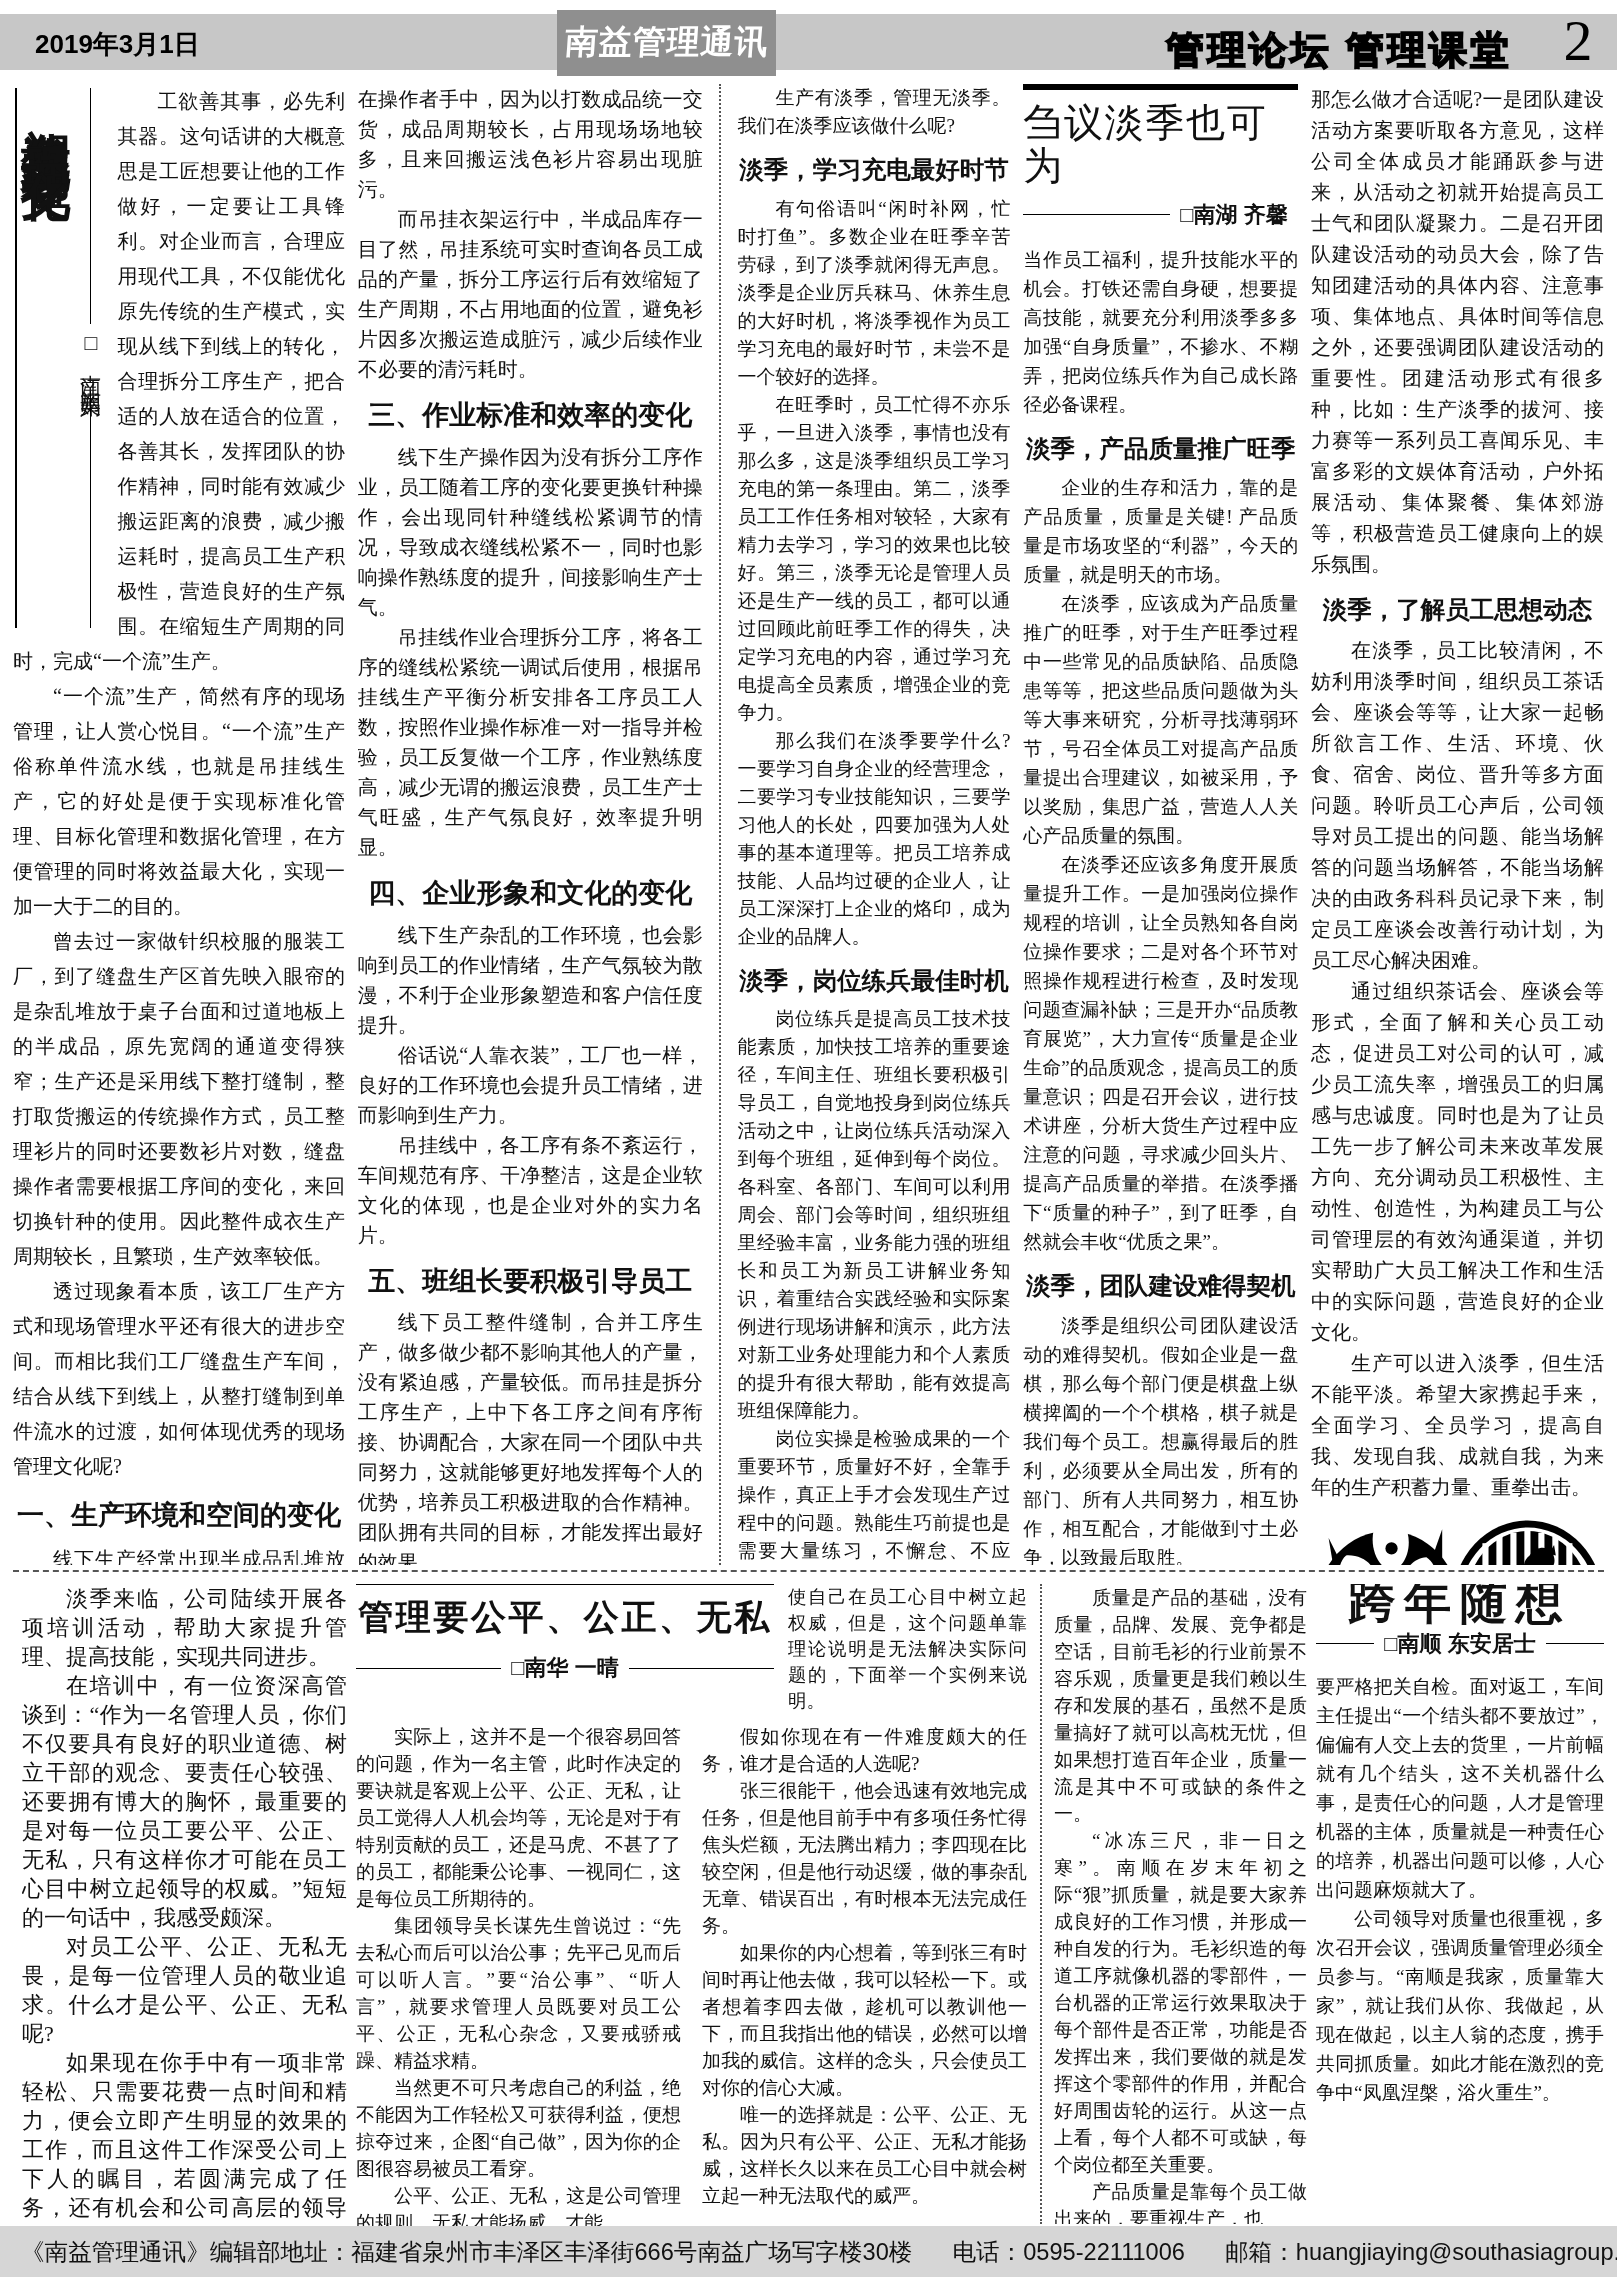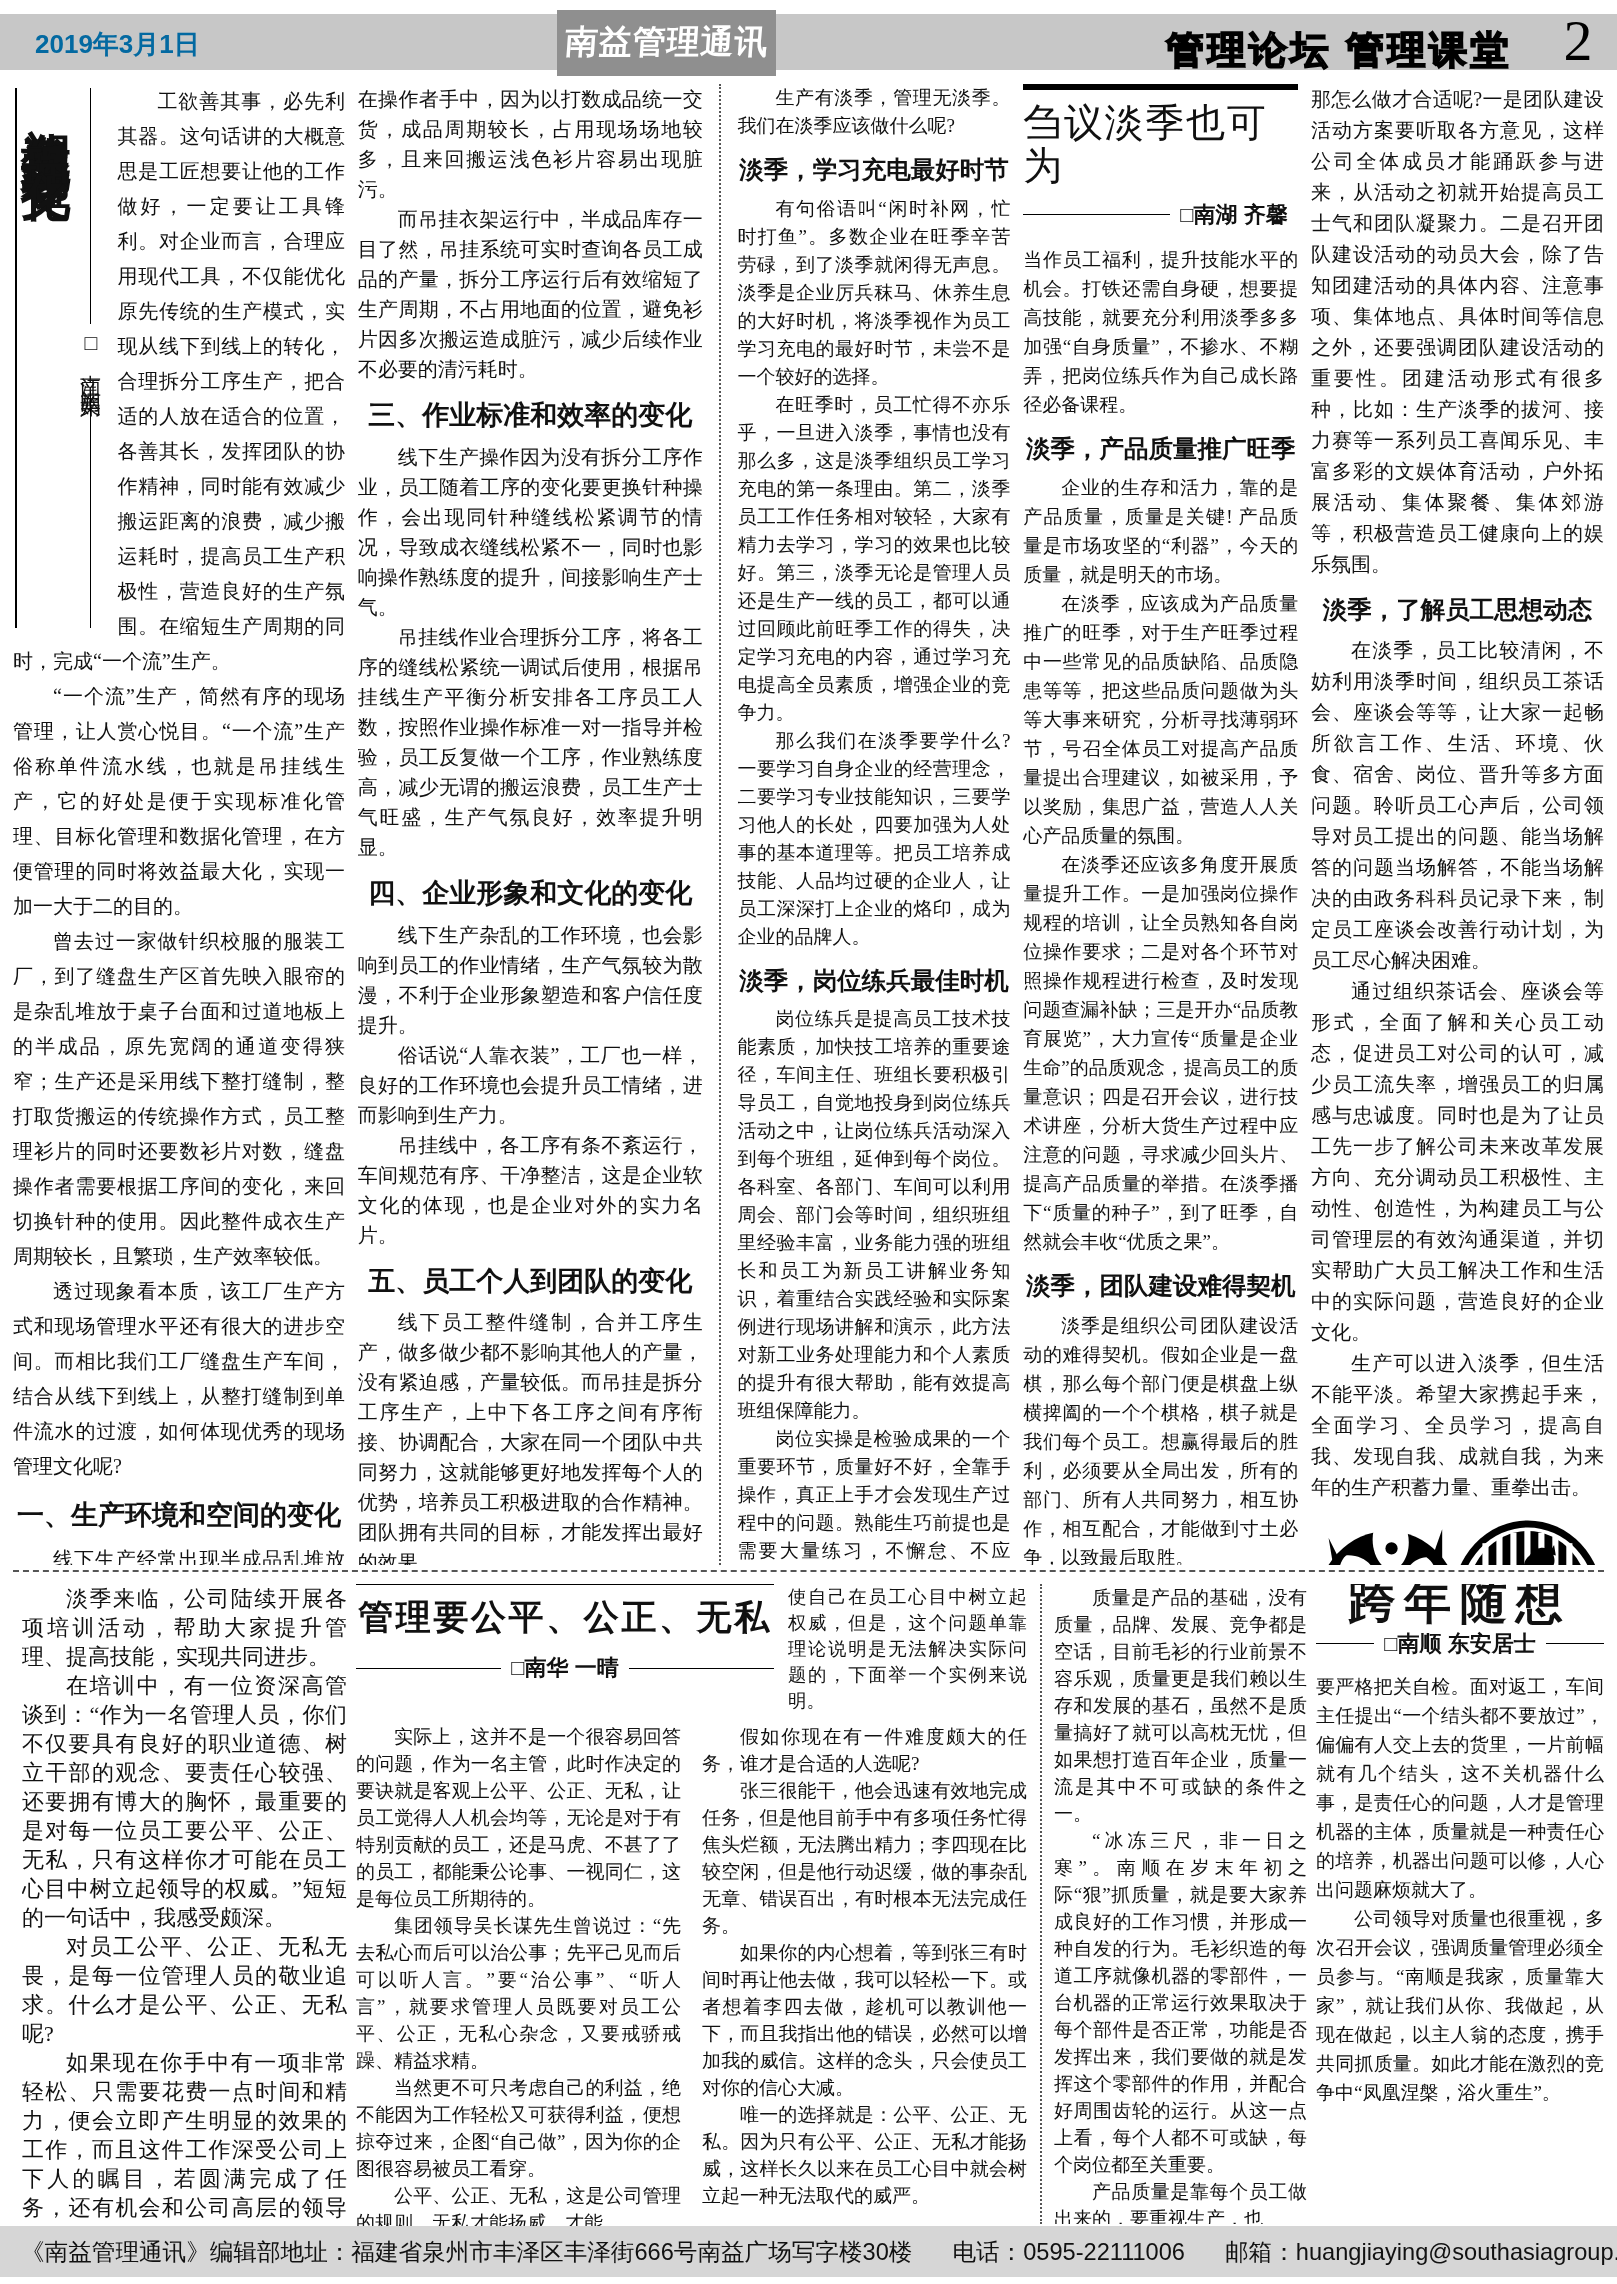--- a/index.html
+++ b/index.html
@@ -3,21 +3,21 @@
 <meta charset="utf-8">
 <style>
   html,body{margin:0;padding:0;}
   body{
     width:1617px;height:2284px;position:relative;background:#ffffff;
     font-family:"Liberation Serif","DejaVu Serif",serif;color:#111;
     overflow:hidden;
   }
   
   .header-bar{position:absolute;left:0;top:14px;width:1617px;height:56px;background:#c7c7c7;}
-  .header-date{position:absolute;left:35px;top:13px;font-family:"Liberation Sans","DejaVu Sans",sans-serif;font-weight:bold;font-size:26px;color:#0369a1;}
+  .header-date{position:absolute;left:35px;top:13px;font-family:"Liberation Sans","DejaVu Sans",sans-serif;font-weight:bold;font-size:26px;color:#000000;}
   .masthead-box{position:absolute;left:557px;top:-4.4px;width:219px;height:66px;background:#8f8f8f;
     display:flex;align-items:center;justify-content:center;}
   .masthead-box span{color:#fff;font-weight:900;font-size:33px;letter-spacing:0.9px;transform:skewX(-4deg);}
   .header-labels{position:absolute;right:105px;top:10.5px;font-family:"Liberation Sans","DejaVu Sans",sans-serif;
     font-weight:900;font-size:38px;color:#fff;-webkit-text-stroke:1.7px #000;text-shadow:0 0 0.9px #000;letter-spacing:3.5px;}
   .header-pagenum{position:absolute;right:24.5px;top:-7px;font-size:58px;font-family:"Liberation Serif","DejaVu Serif",serif;color:#000;}
   
   .top-section{position:absolute;left:13px;top:84px;width:1591px;height:1481px;display:flex;justify-content:space-between;}
   .col{overflow:hidden;text-align:justify;}
   .vdivider{border-left:2.6px dotted #555;margin:0 3.5px;}
@@ -109,21 +109,21 @@
   <div class="col c2 a1col">
       <p class="blk-pc">在操作者手中，因为以打数成品统一交货，成品周期较长，占用现场场地较多，且来回搬运浅色衫片容易出现脏污。</p>
       <p class="blk-p">而吊挂衣架运行中，半成品库存一目了然，吊挂系统可实时查询各员工成品的产量，拆分工序运行后有效缩短了生产周期，不占用地面的位置，避免衫片因多次搬运造成脏污，减少后续作业不必要的清污耗时。</p>
       <h3 class="blk-h">三、作业标准和效率的变化</h3>
       <p class="blk-p">线下生产操作因为没有拆分工序作业，员工随着工序的变化要更换针种操作，会出现同针种缝线松紧调节的情况，导致成衣缝线松紧不一，同时也影响操作熟练度的提升，间接影响生产士气。</p>
       <p class="blk-p">吊挂线作业合理拆分工序，将各工序的缝线松紧统一调试后使用，根据吊挂线生产平衡分析安排各工序员工人数，按照作业操作标准一对一指导并检验，员工反复做一个工序，作业熟练度高，减少无谓的搬运浪费，员工生产士气旺盛，生产气氛良好，效率提升明显。</p>
       <h3 class="blk-h">四、企业形象和文化的变化</h3>
       <p class="blk-p">线下生产杂乱的工作环境，也会影响到员工的作业情绪，生产气氛较为散漫，不利于企业形象塑造和客户信任度提升。</p>
       <p class="blk-p">俗话说“人靠衣装”，工厂也一样，良好的工作环境也会提升员工情绪，进而影响到生产力。</p>
       <p class="blk-p">吊挂线中，各工序有条不紊运行，车间规范有序、干净整洁，这是企业软文化的体现，也是企业对外的实力名片。</p>
-      <h3 class="blk-h">五、员工个人到团队的变化</h3>
+      <h3 class="blk-h">五、班组长要积极引导员工</h3>
       <p class="blk-p">线下员工整件缝制，合并工序生产，做多做少都不影响其他人的产量，没有紧迫感，产量较低。而吊挂是拆分工序生产，上中下各工序之间有序衔接、协调配合，大家在同一个团队中共同努力，这就能够更好地发挥每个人的优势，培养员工积极进取的合作精神。团队拥有共同的目标，才能发挥出最好的效果。</p>
     </div>
 
   <div class="vdivider"></div>
 
   <div class="col c3">
       <p class="blk-p">生产有淡季，管理无淡季。我们在淡季应该做什么呢?</p>
       <h3 class="blk-h">淡季，学习充电最好时节</h3>
       <p class="blk-p">有句俗语叫“闲时补网，忙时打鱼”。多数企业在旺季辛苦劳碌，到了淡季就闲得无声息。淡季是企业厉兵秣马、休养生息的大好时机，将淡季视作为员工学习充电的最好时节，未尝不是一个较好的选择。</p>
       <p class="blk-p">在旺季时，员工忙得不亦乐乎，一旦进入淡季，事情也没有那么多，这是淡季组织员工学习充电的第一条理由。第二，淡季员工工作任务相对较轻，大家有精力去学习，学习的效果也比较好。第三，淡季无论是管理人员还是生产一线的员工，都可以通过回顾此前旺季工作的得失，决定学习充电的内容，通过学习充电提高全员素质，增强企业的竞争力。</p>

